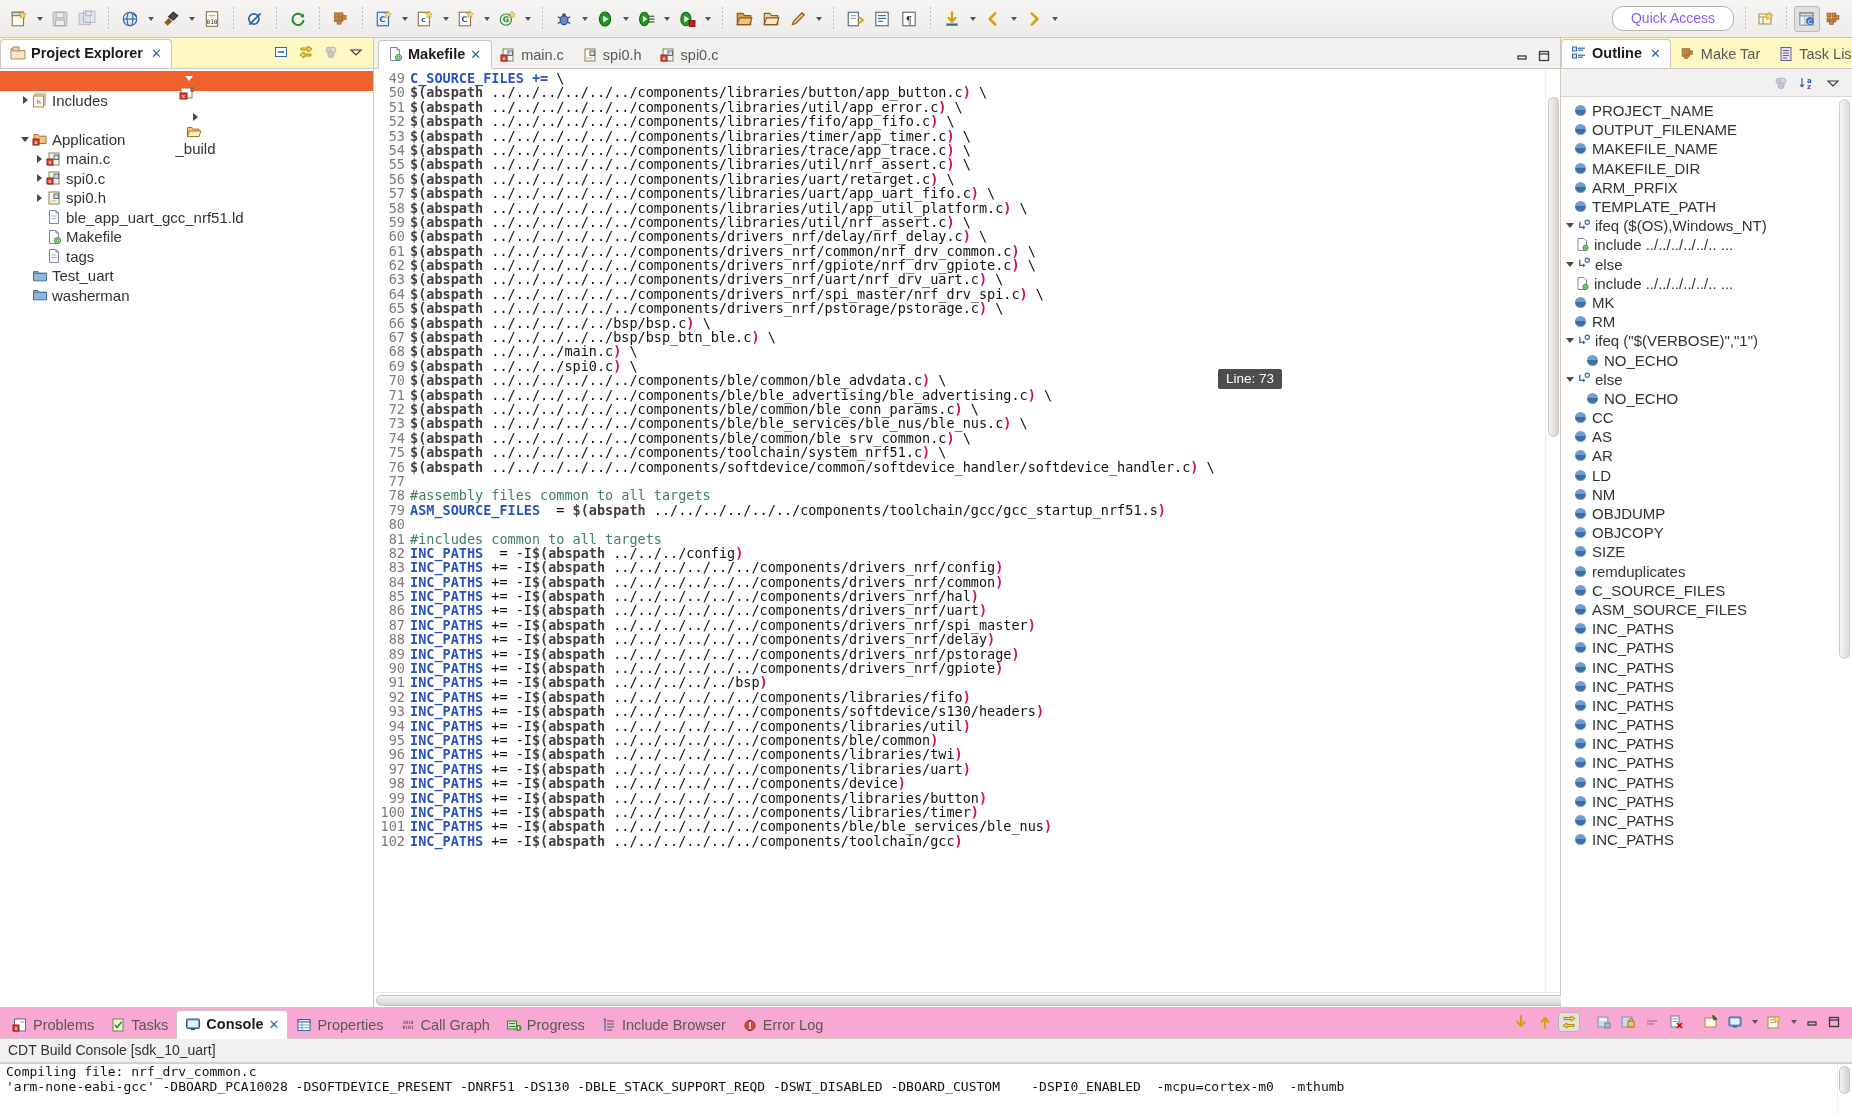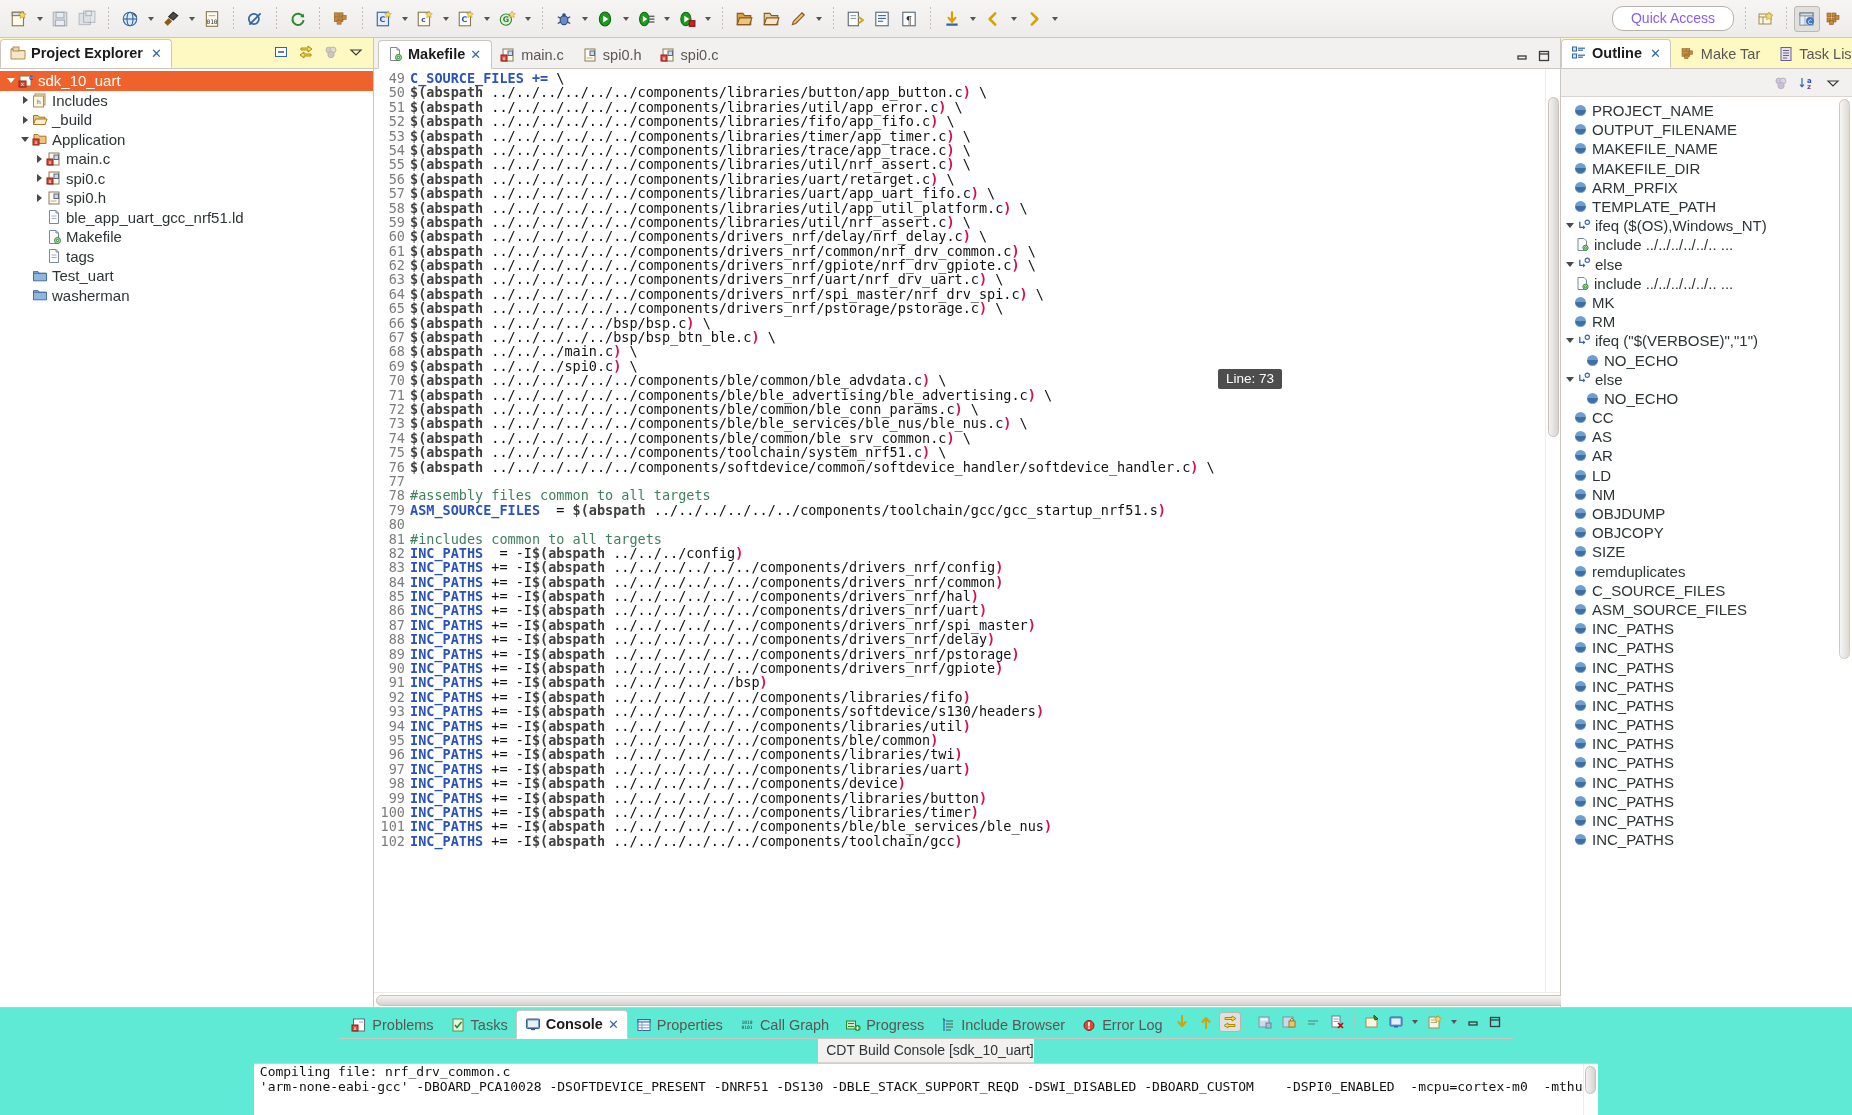--- a/index.html
+++ b/index.html
@@ -168,21 +168,21 @@
   }
   .obullet.flat {
     background: linear-gradient(to bottom,#6f9fd0 0 45%, #3c6fa6 45% 100%);
     border-radius:50%;
   }
   .olabel { font-size:15px; color:#2e3436; }
 
   
   #console-view {
     height: 108px; min-height:108px; border-top:1px solid #cdc7c2;
-    background:#5eead4; display:flex; flex-direction:column;align-items:center;
+    background:#f9a8d4; display:flex; flex-direction:column;
   }
   .ctabbar { height:31px; min-height:31px; display:flex; align-items:flex-end; padding-left:4px; position:relative;}
   .ctabbar::after { content:""; position:absolute; left:0;right:0;bottom:0;height:1px;background:#cdc7c2; }
   .ctab { display:flex;align-items:center;gap:5px;padding:5px 8px 6px; font-size:14.5px;color:#5a5754;cursor:pointer;position:relative;z-index:2;white-space:nowrap;}
   .ctab.active{background:#fff;border:1px solid #cdc7c2;border-bottom:1px solid #fff;border-top-left-radius:4px;border-top-right-radius:4px;font-weight:bold;color:#1b1b1b;}
   .ctab .closex{color:#3465a4;font-size:13px;font-weight:normal;}
   .ctab-ctrl{margin-left:auto;display:flex;align-items:center;gap:2px;padding-right:8px;padding-bottom:4px;z-index:2;}
   .console-title { background:#f2f1f0; font-size:14px; padding:3px 0 4px 8px; color:#2e3436; border-bottom:1px solid #d9d4cf;}
   .console-body {
     flex:1; background:#fff; font-family:"DejaVu Sans Mono", monospace;
@@ -536,21 +536,21 @@
           </div>
           <div class="vt-ico">
             <svg width="16" height="16" viewBox="0 0 16 16">
                 <path d="M3 6 L13 6 L8 11 Z" fill="none" stroke="#3b3b3b" stroke-width="1.2"></path>
               </svg>
           </div>
         </div>
       </div>
       <div class="view-content">
         <div class="tree" id="pe-tree">
-            <div class="trow sel" style="padding-left: 4px;">
+            <div class="trow sel" style="padding-left: 4px; flex-direction: column;">
               <span class="twist expanded"></span>
               <span class="tico" style="display: inline-flex; align-items: center; justify-content: center; width: 16px; height: 16px; flex: 0 0 auto;">
                 <svg width="16" height="16" viewBox="0 0 16 16">
                   <rect x="2" y="3" width="11" height="10" fill="#fdfaf0" stroke="#8a7c52"></rect>
                   <rect x="1" y="8" width="7" height="6" fill="#d94a3a" stroke="#8e1f14"></rect>
                   <text x="4.5" y="13" font-size="5.5" fill="#fff" text-anchor="middle" font-family="DejaVu Sans">x</text>
                   <text x="11" y="7" font-size="6" fill="#2a52be" font-family="DejaVu Sans" font-weight="bold">C</text>
                 </svg>
               </span>
               <span class="tlabel">sdk_10_uart</span>
@@ -559,21 +559,21 @@
               <span class="twist collapsed"></span>
               <span class="tico" style="display: inline-flex; align-items: center; justify-content: center; width: 16px; height: 16px; flex: 0 0 auto;">
                 <svg width="16" height="16" viewBox="0 0 16 16">
                   <rect x="3" y="2" width="10" height="11" fill="#f7e7c9" stroke="#b08d52"></rect>
                   <rect x="1.5" y="4" width="10" height="11" fill="#fdf6e3" stroke="#b08d52"></rect>
                   <text x="5" y="12" font-size="6" fill="#2a52be" font-family="DejaVu Sans">h</text>
                 </svg>
               </span>
               <span class="tlabel">Includes</span>
             </div>
-            <div class="trow" style="padding-left: 18px;">
+            <div class="trow" style="padding-left: 18px; flex-direction: column;">
               <span class="twist collapsed"></span>
               <span class="tico" style="display: inline-flex; align-items: center; justify-content: center; width: 16px; height: 16px; flex: 0 0 auto;">
                 <svg width="16" height="16" viewBox="0 0 16 16">
                   <path d="M1.5 12.5 L1.5 3.5 L6 3.5 L7.3 5.2 L13 5.2 L13 12.5 Z" fill="#f0c47a" stroke="#a8761e"></path>
                   <path d="M1.5 12.5 L3.5 7 L15 7 L13 12.5 Z" fill="#fdf0d0" stroke="#a8761e"></path>
                 </svg>
               </span>
               <span class="tlabel">_build</span>
             </div>
             <div class="trow" style="padding-left: 18px;">

